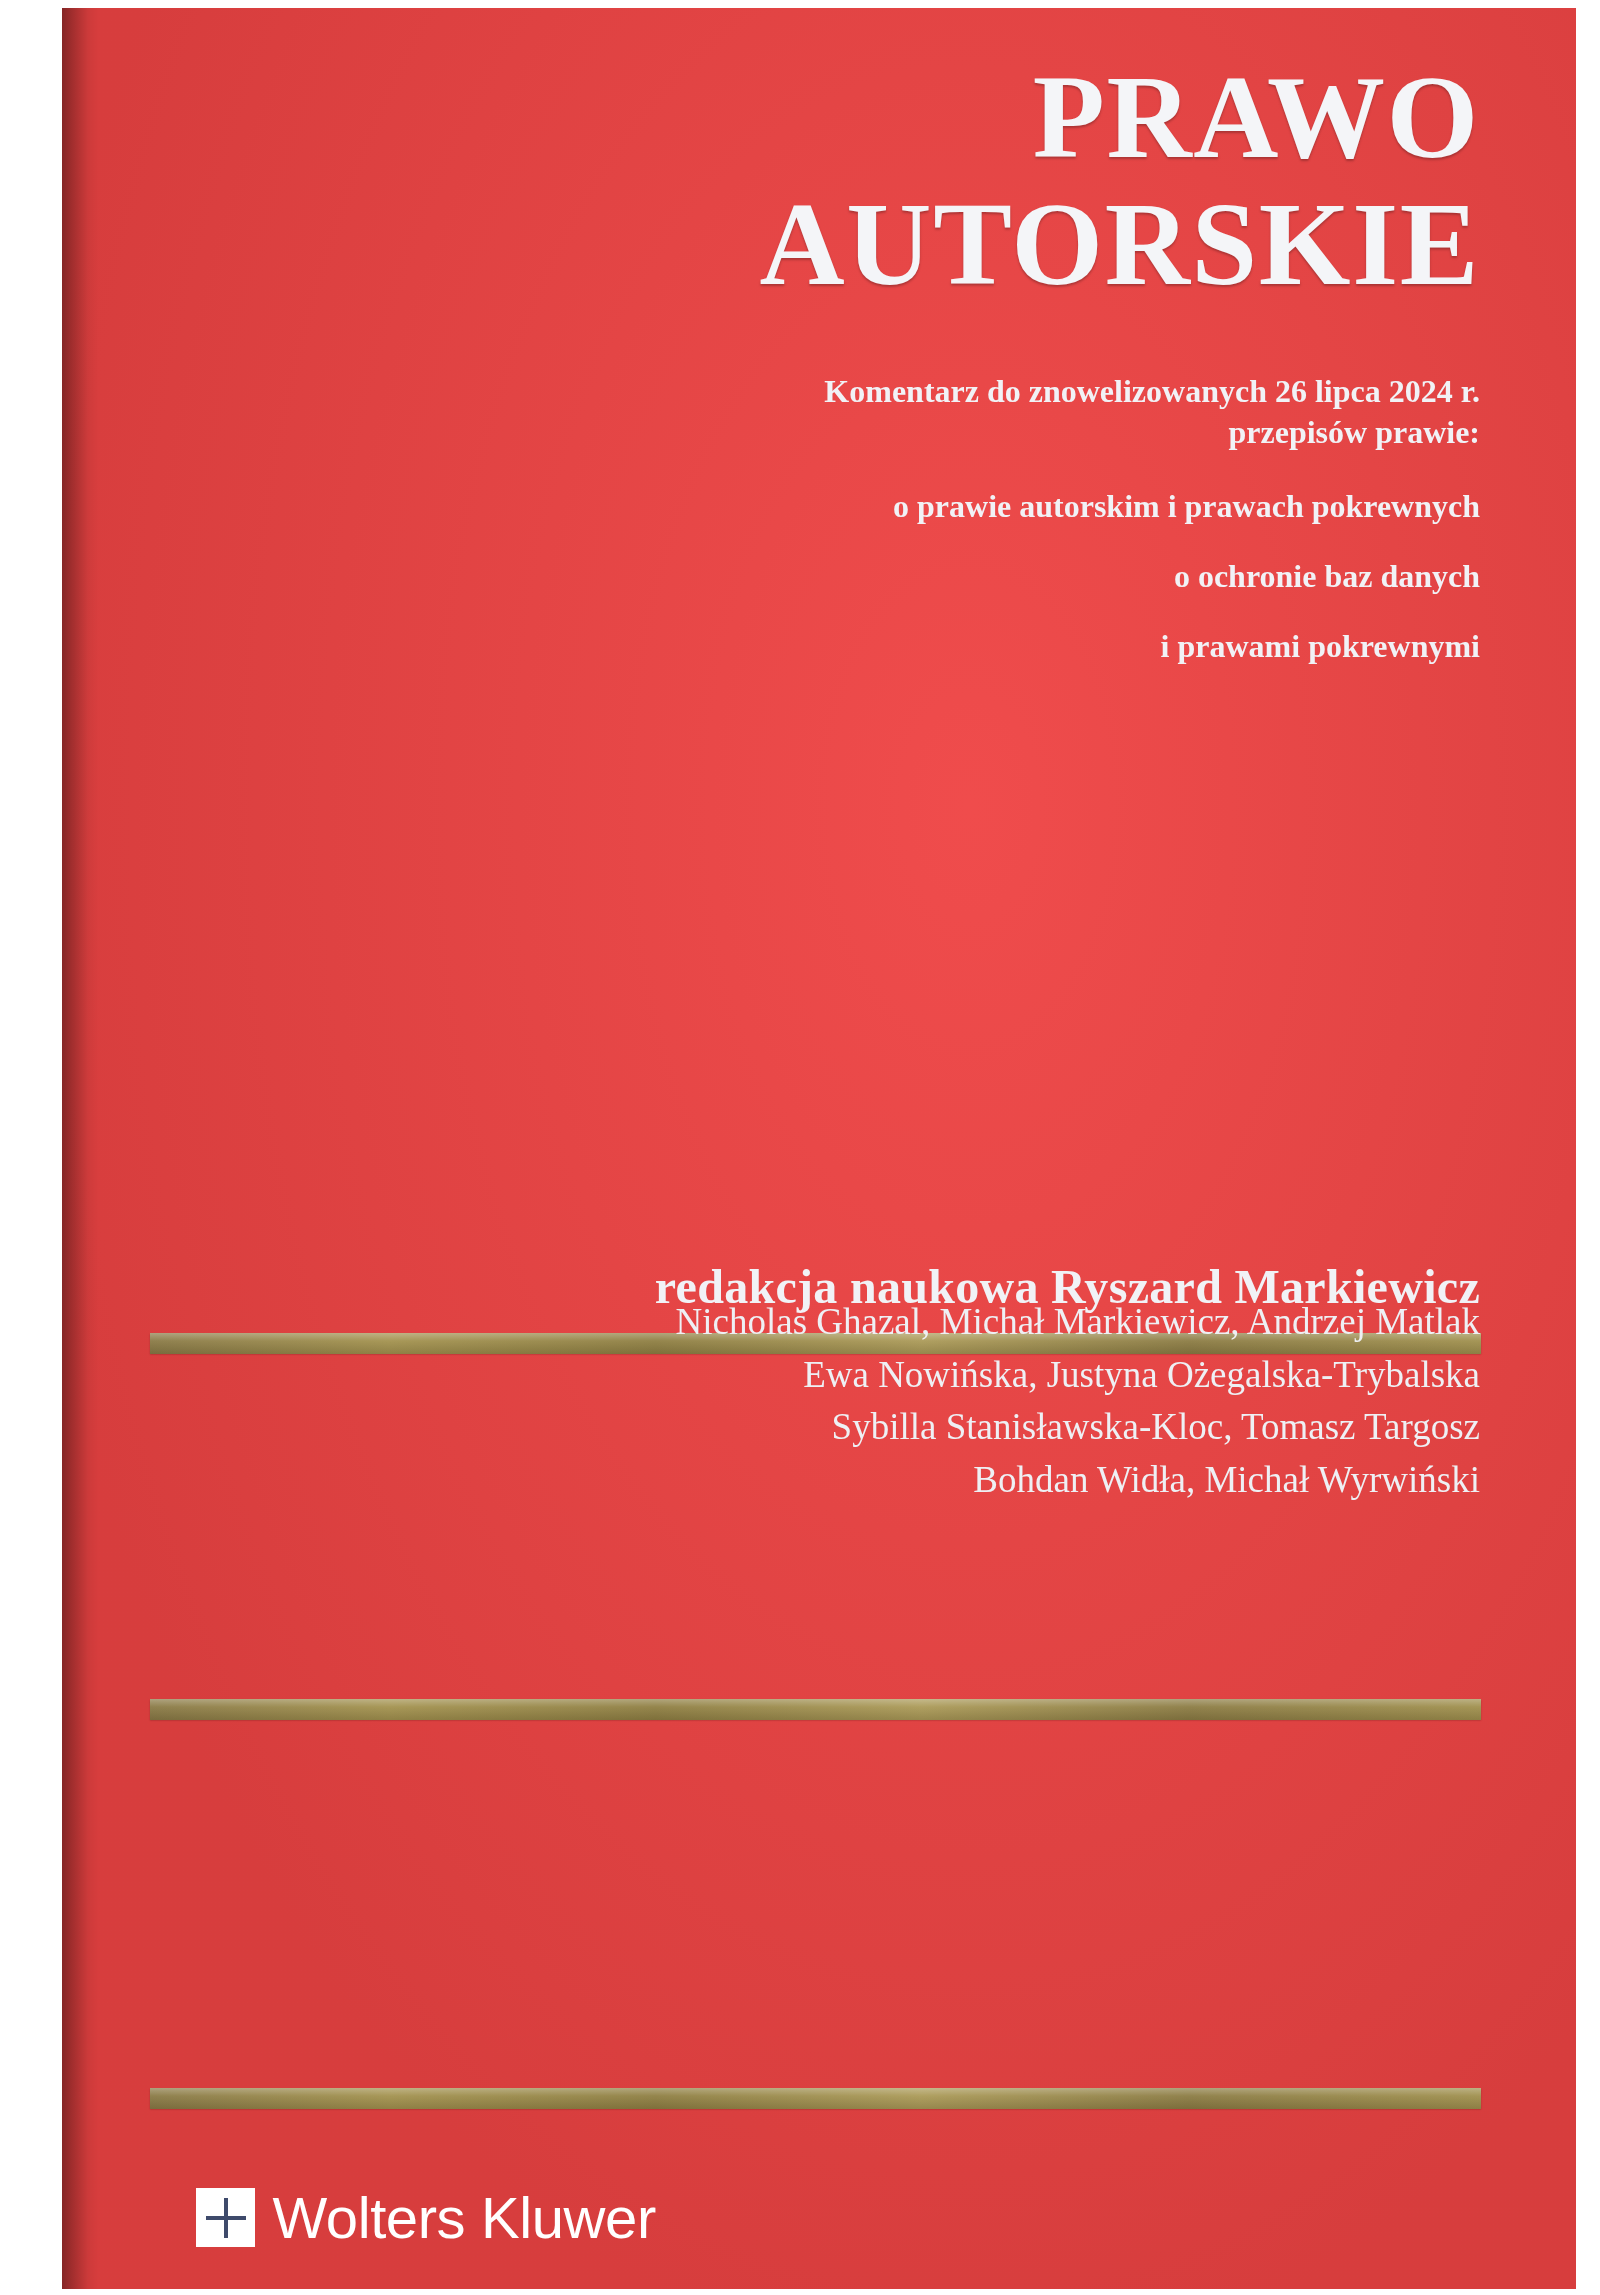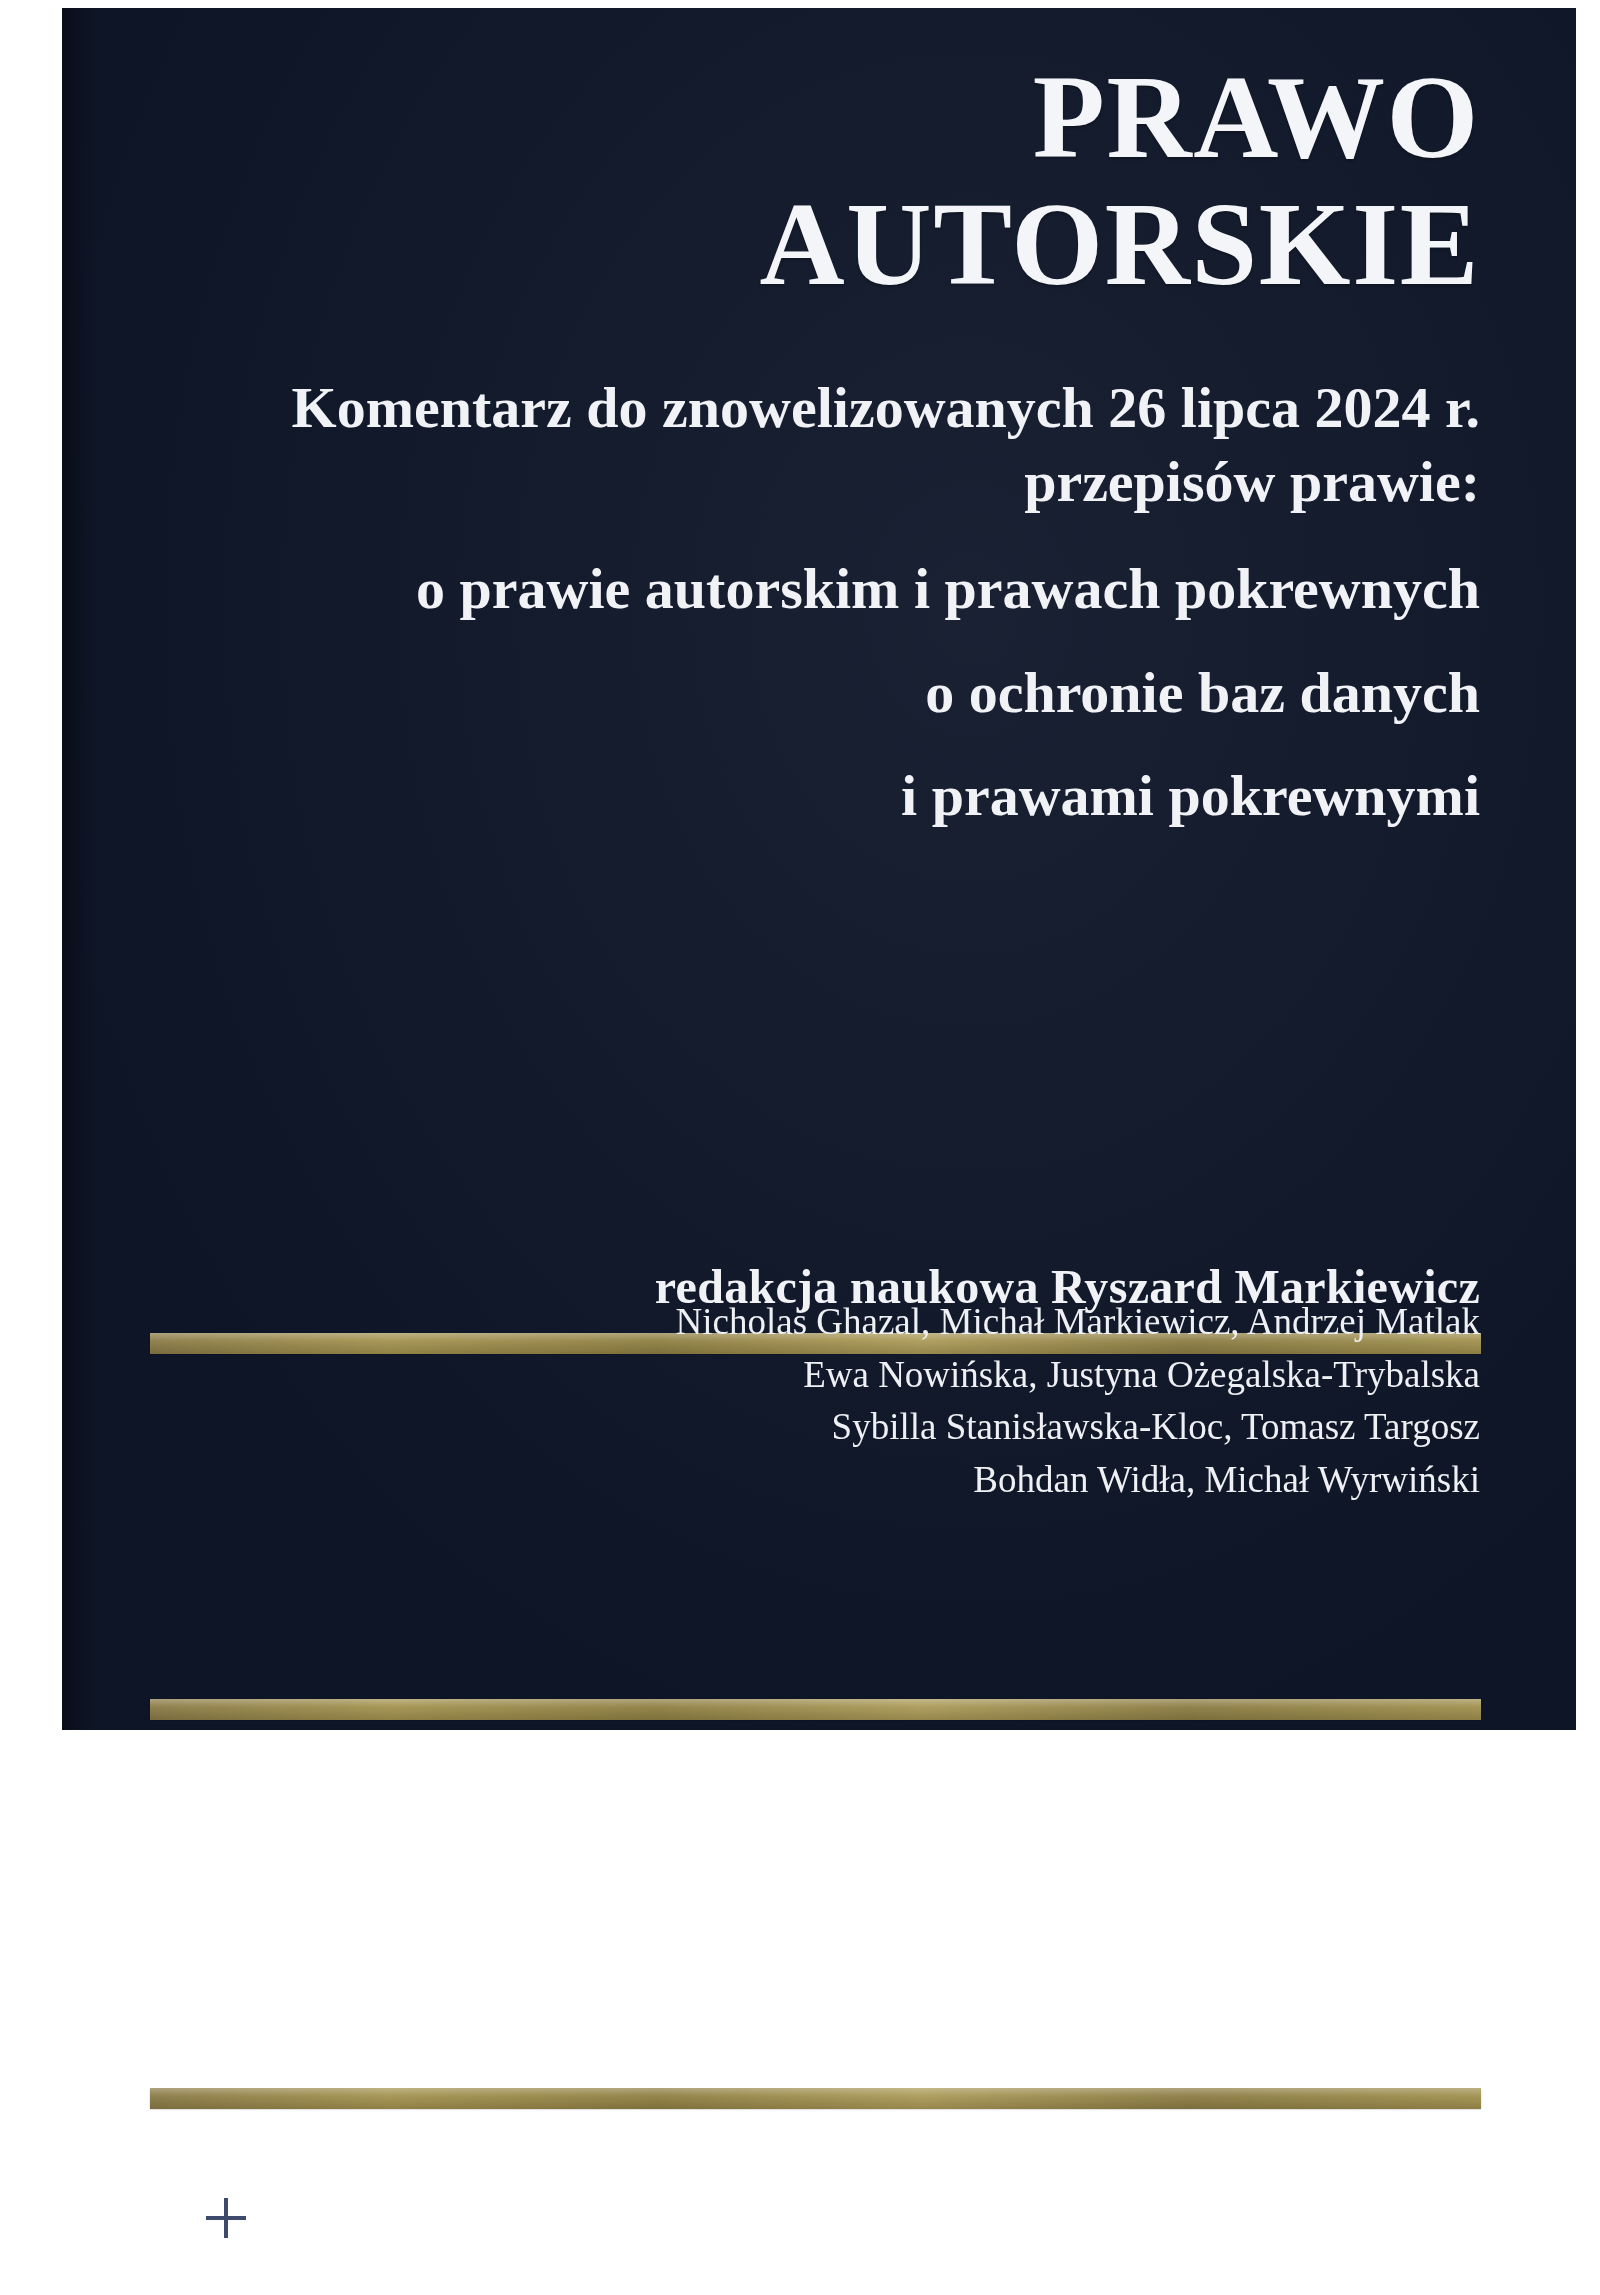--- a/index.html
+++ b/index.html
@@ -14,22 +14,22 @@
     background: #ffffff;
     overflow: hidden;
     font-family: "Liberation Serif", serif;
   }
   
   #cover {
     position: absolute;
     left: 62px;
     top: 8px;
     width: 1514px;
-    height: 1722px;
-    background: #0f172a;
+    height: 2281px;
+    background: #ef4444;
     box-sizing: border-box;
   }
   
   #spine-shadow {
     position: absolute;
     left: 0;
     top: 0;
     width: 37px;
     height: 100%;
     background: linear-gradient(to right, rgba(0,0,0,0.38), rgba(0,0,0,0.05) 70%, rgba(0,0,0,0));
@@ -62,21 +62,21 @@
 
   .subtitle-wrap {
     position: absolute;
     right: 96px;
     top: 363px;
     width: 1243px;
     text-align: right;
     color: #f1f2f6;
   }
   .sub-line {
-    font-size: 58px;
+    font-size: 32px;
     line-height: 1.28;
     font-weight: bold;
     margin: 0;
   }
   .sub-block {
     margin-top: 33px;
   }
   .sub-block .sub-line {
     margin-bottom: 29px;
   }

